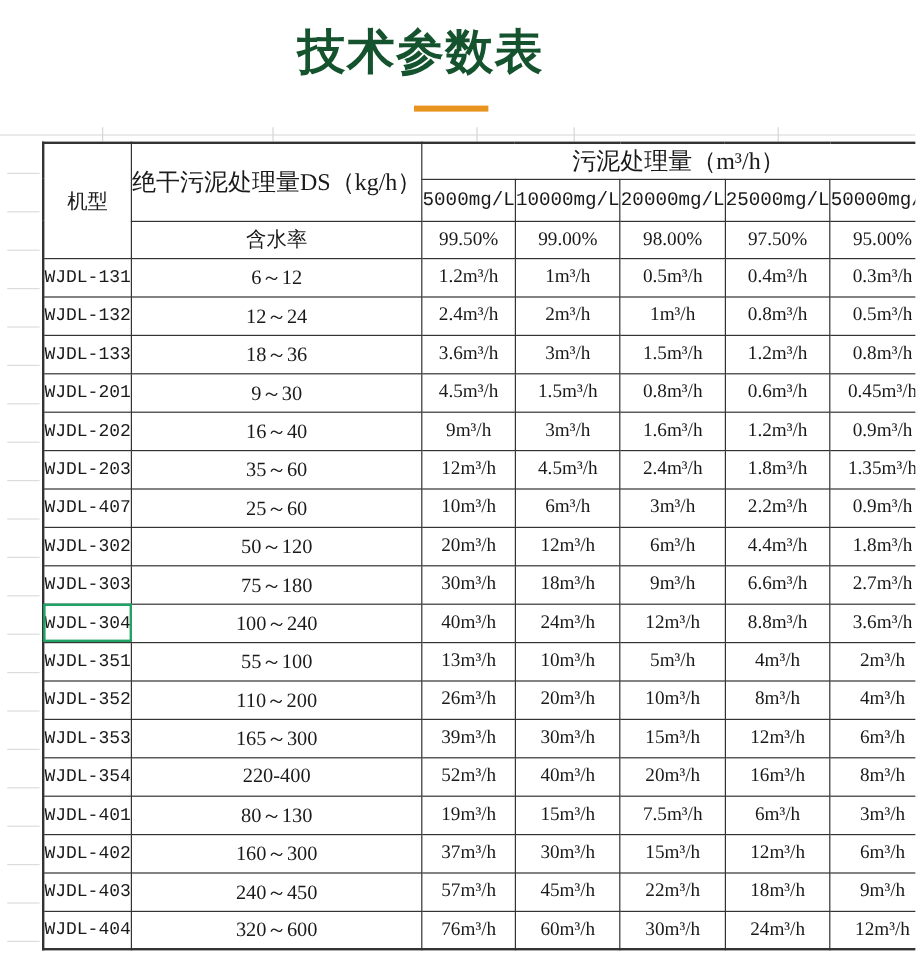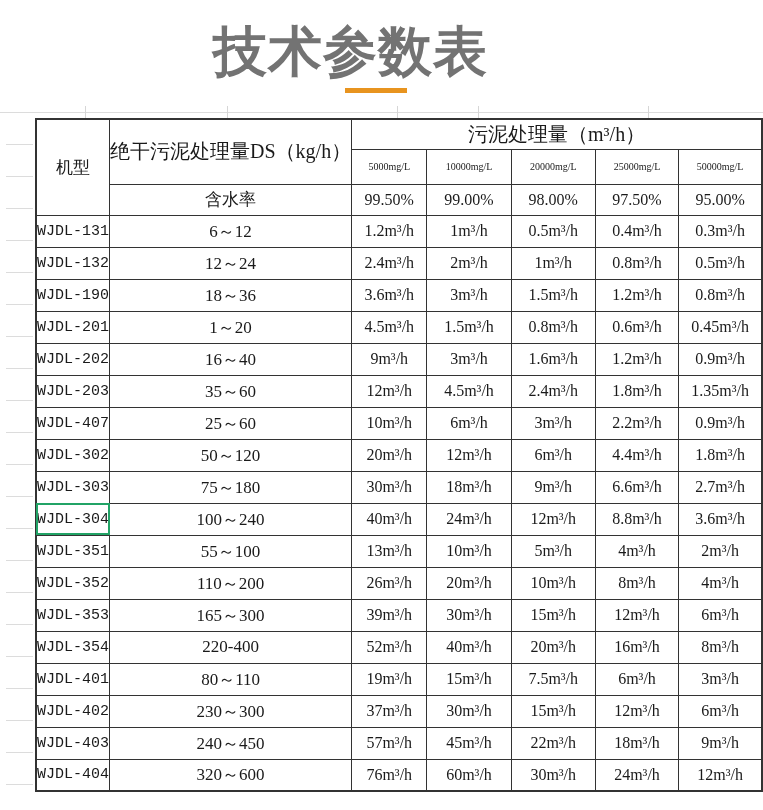--- a/index.html
+++ b/index.html
@@ -3,21 +3,21 @@
 <meta charset="utf-8">
 <style>
   html,body{margin:0;padding:0;background:#ffffff;}
   .page{
     position:relative;width:763px;height:810px;background:#ffffff;overflow:hidden;
     font-family:"Liberation Serif","DejaVu Serif",serif;color:#1a1a1a;
   }
   .title{
     position:absolute;top:20px;left:0;width:701px;text-align:center;
     font-family:"DejaVu Sans","Liberation Sans",sans-serif;
-    font-weight:700;font-size:54px;line-height:1.2;color:#737373;letter-spacing:1px;
+    font-weight:700;font-size:40px;line-height:1.2;color:#14532d;letter-spacing:1px;
   }
   .accent-bar{
     position:absolute;top:88px;left:345px;width:62px;height:5px;background:#E8941F;
   }
   
   .grid-deco{position:absolute;inset:0;pointer-events:none;}
   .gl-h-top{position:absolute;left:0;top:112px;width:763px;height:1px;background:#dcdcdc;}
   .gl-tick{position:absolute;width:1px;height:12px;top:106px;background:#d6d6d6;}
   .gl-left{position:absolute;left:6px;width:27px;height:1px;background:#dcdcdc;}
   
@@ -29,21 +29,21 @@
     border:1.5px solid #333333;text-align:center;vertical-align:middle;
     padding:0;font-weight:normal;white-space:nowrap;overflow:hidden;
   }
   tr.hrow1{height:30px;}
   tr.hrow2{height:35px;}
   tr.hrow3{height:31px;}
   tbody tr{height:32px;padding-left:31px;}
   .model-h,.moist-label{font-size:17px;}
   .ds-h{font-size:20px;}
   .tp-h{font-size:20px;}
-  .conc-h{font-size:10px;}
+  .conc-h{font-size:16px;font-family:Liberation Mono, monospace;}
   .moist-val{font-size:16px;}
   .model-cell{
     font-family:"Liberation Mono","DejaVu Sans Mono",monospace;
     font-size:15px;letter-spacing:0px;
   }
   .ds-cell{font-size:17px;}
   .value-cell{font-size:16px;}
   .selected{outline:2px solid #21A366;outline-offset:-2px;margin-top:27px;}
 </style>
 </head>
@@ -129,31 +129,31 @@
         <tr>
           <td class="model-cell">WJDL-132</td>
           <td class="ds-cell">12～24</td>
           <td class="value-cell">2.4m³/h</td>
           <td class="value-cell">2m³/h</td>
           <td class="value-cell">1m³/h</td>
           <td class="value-cell">0.8m³/h</td>
           <td class="value-cell">0.5m³/h</td>
         </tr>
         <tr>
-          <td class="model-cell">WJDL-190</td>
+          <td class="model-cell">WJDL-133</td>
           <td class="ds-cell">18～36</td>
           <td class="value-cell">3.6m³/h</td>
           <td class="value-cell">3m³/h</td>
           <td class="value-cell">1.5m³/h</td>
           <td class="value-cell">1.2m³/h</td>
           <td class="value-cell">0.8m³/h</td>
         </tr>
         <tr>
           <td class="model-cell">WJDL-201</td>
-          <td class="ds-cell">1～20</td>
+          <td class="ds-cell">9～30</td>
           <td class="value-cell">4.5m³/h</td>
           <td class="value-cell">1.5m³/h</td>
           <td class="value-cell">0.8m³/h</td>
           <td class="value-cell">0.6m³/h</td>
           <td class="value-cell">0.45m³/h</td>
         </tr>
         <tr>
           <td class="model-cell">WJDL-202</td>
           <td class="ds-cell">16～40</td>
           <td class="value-cell">9m³/h</td>
@@ -238,30 +238,30 @@
           <td class="model-cell">WJDL-354</td>
           <td class="ds-cell">220-400</td>
           <td class="value-cell">52m³/h</td>
           <td class="value-cell">40m³/h</td>
           <td class="value-cell">20m³/h</td>
           <td class="value-cell">16m³/h</td>
           <td class="value-cell">8m³/h</td>
         </tr>
         <tr>
           <td class="model-cell">WJDL-401</td>
-          <td class="ds-cell">80～110</td>
+          <td class="ds-cell">80～130</td>
           <td class="value-cell">19m³/h</td>
           <td class="value-cell">15m³/h</td>
           <td class="value-cell">7.5m³/h</td>
           <td class="value-cell">6m³/h</td>
           <td class="value-cell">3m³/h</td>
         </tr>
         <tr>
           <td class="model-cell">WJDL-402</td>
-          <td class="ds-cell">230～300</td>
+          <td class="ds-cell">160～300</td>
           <td class="value-cell">37m³/h</td>
           <td class="value-cell">30m³/h</td>
           <td class="value-cell">15m³/h</td>
           <td class="value-cell">12m³/h</td>
           <td class="value-cell">6m³/h</td>
         </tr>
         <tr>
           <td class="model-cell">WJDL-403</td>
           <td class="ds-cell">240～450</td>
           <td class="value-cell">57m³/h</td>

